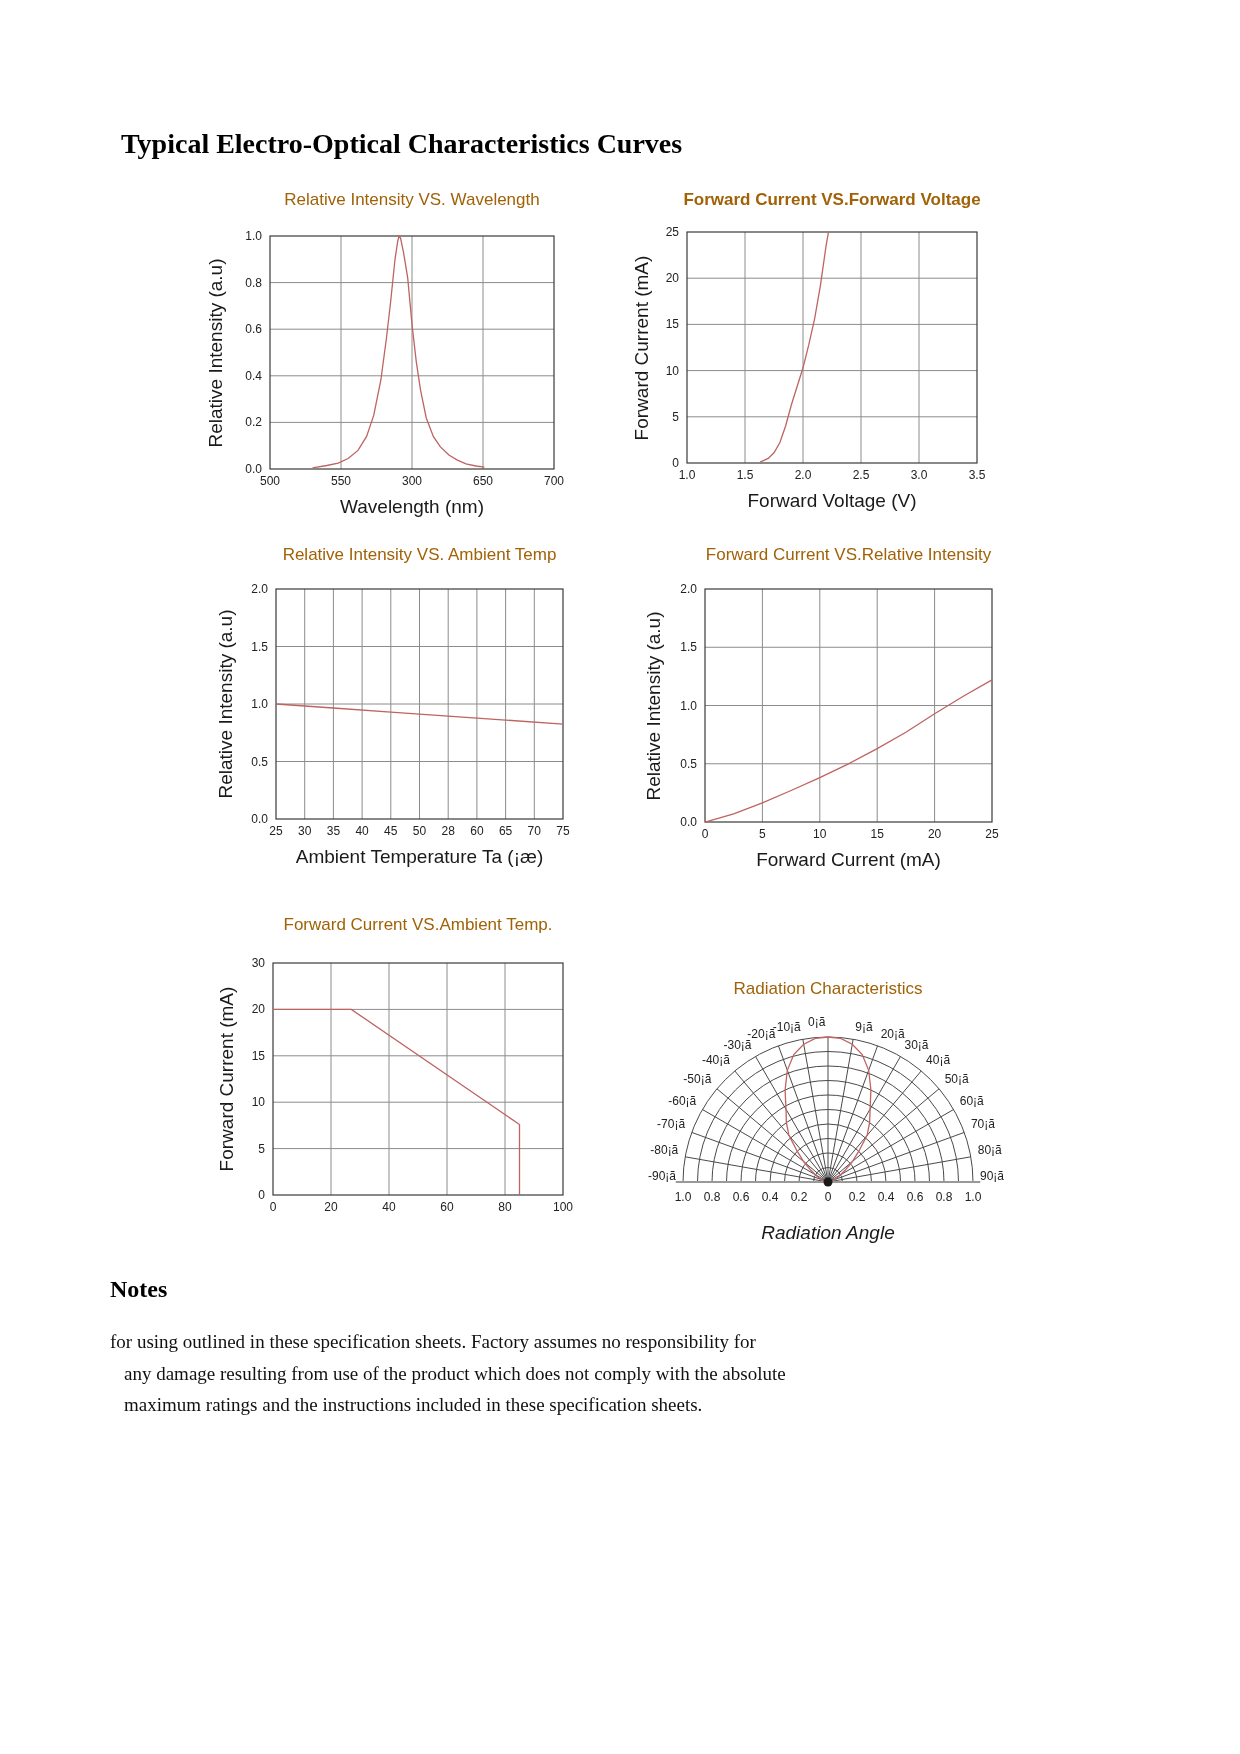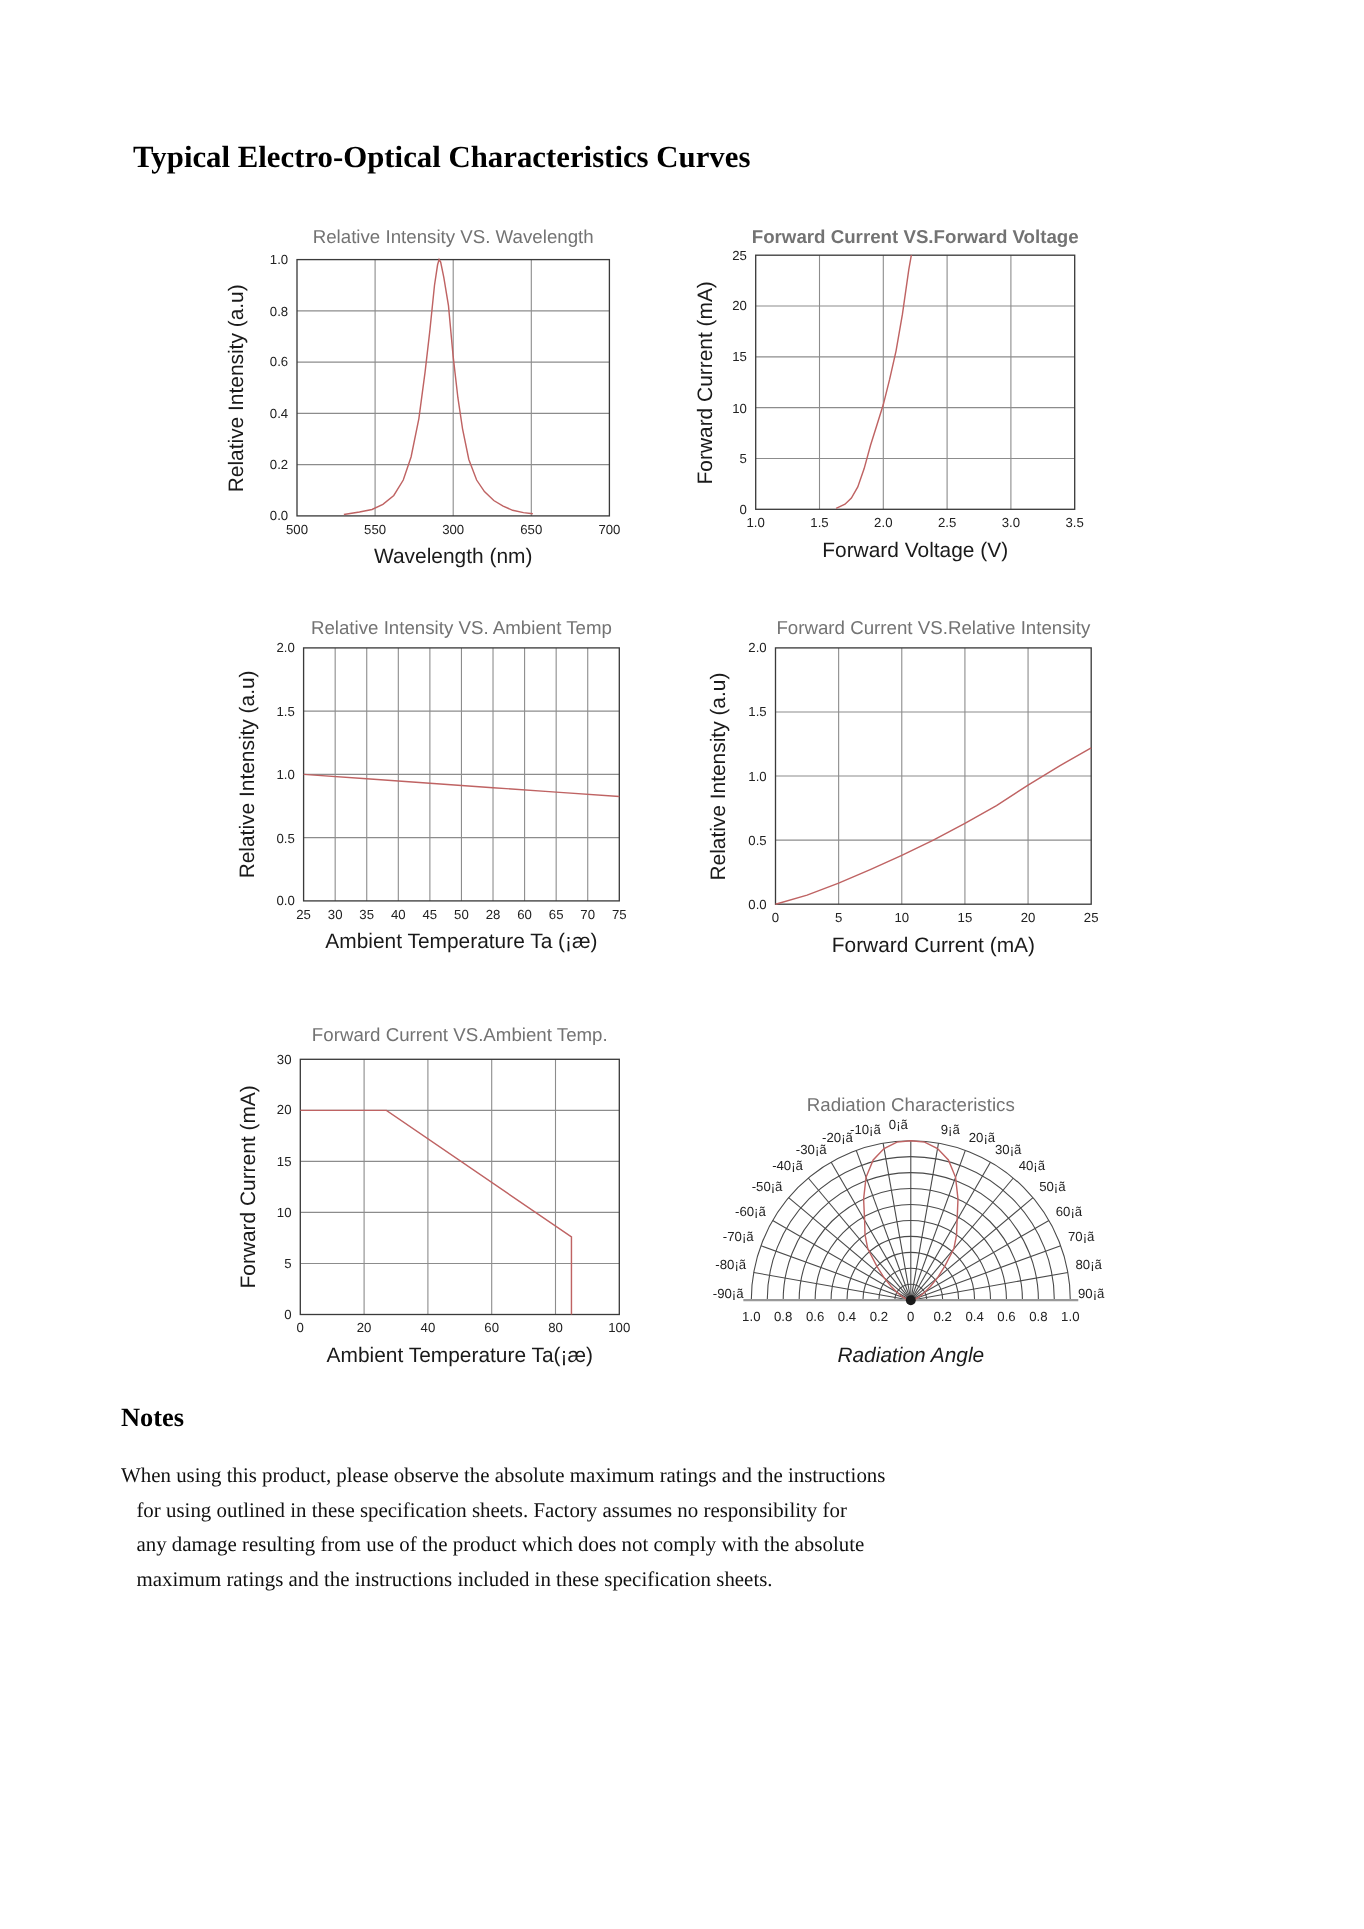--- a/index.html
+++ b/index.html
@@ -8,21 +8,21 @@
     font-family:"Liberation Sans","DejaVu Sans",sans-serif;overflow:hidden;
   }
   .page-title{
     position:absolute;left:121px;top:128px;
     font:bold 28px "Liberation Serif","DejaVu Serif",serif;color:#000;
     letter-spacing:0px;white-space:nowrap;
   }
   .chart{position:absolute;}
   .c-title{
     position:absolute;text-align:center;
-    font:17px "Liberation Sans",sans-serif;color:#737373;white-space:nowrap;margin-top:16px;
+    font:17px "Liberation Sans",sans-serif;color:#a16207;white-space:nowrap;
   }
   .c-ylabel{
     position:absolute;transform:translate(-50%,-50%) rotate(-90deg);
     white-space:nowrap;font:19px "Liberation Sans",sans-serif;color:#1a1a1a;
   }
   .c-xlabel{
     position:absolute;text-align:center;
     font:19px "Liberation Sans",sans-serif;color:#1a1a1a;white-space:nowrap;
   }
   .c-xtick{position:absolute;width:56px;text-align:center;font:12px "Liberation Sans",sans-serif;color:#222;}
@@ -199,21 +199,20 @@
     <div class="c-xtick" style="left: 211px; top: 285px;">40</div>
     <div class="c-xtick" style="left: 269px; top: 285px;">60</div>
     <div class="c-xtick" style="left: 327px; top: 285px;">80</div>
     <div class="c-xtick" style="left: 385px; top: 285px;">100</div>
     <div class="c-ytick" style="left: 71px; top: 273px;">0</div>
     <div class="c-ytick" style="left: 71px; top: 226.6px;">5</div>
     <div class="c-ytick" style="left: 71px; top: 180.2px;">10</div>
     <div class="c-ytick" style="left: 71px; top: 133.8px;">15</div>
     <div class="c-ytick" style="left: 71px; top: 87.4px;">20</div>
     <div class="c-ytick" style="left: 71px; top: 41px;">30</div>
-    <div class="c-xlabel" style="left: 53px; top: 307px; width: 430px;">Ambient Temperature Ta(¡æ)</div>
   </div>
 
 <div class="chart" style="left:600px;top:975px;width:480px;height:290px">
     <div class="c-title" style="left: 58px; top: 4px; width: 340px; text-align: center;">Radiation Characteristics</div>
     <svg width="480" height="290" style="position: absolute; left: 0px; top: 0px;">
       <g stroke="#4a4a4a" stroke-width="1" fill="none">
         <path d="M 213.5 207 A 14.5 14.5 0 0 1 242.5 207"></path>
         <path d="M 199 207 A 29 29 0 0 1 257 207"></path>
         <path d="M 184.5 207 A 43.5 43.5 0 0 1 271.5 207"></path>
         <path d="M 170 207 A 58 58 0 0 1 286 207"></path>
@@ -275,17 +274,16 @@
     <div class="c-rtick" style="left: 242px; top: 215px; width: 30px; text-align: center;">0.2</div>
     <div class="c-rtick" style="left: 271px; top: 215px; width: 30px; text-align: center;">0.4</div>
     <div class="c-rtick" style="left: 300px; top: 215px; width: 30px; text-align: center;">0.6</div>
     <div class="c-rtick" style="left: 329px; top: 215px; width: 30px; text-align: center;">0.8</div>
     <div class="c-rtick" style="left: 358px; top: 215px; width: 30px; text-align: center;">1.0</div>
     <div class="c-xlabel" style="left: 58px; top: 247px; width: 340px; font-style: italic;">Radiation Angle</div>
   </div>
 
 <div class="notes-h">Notes</div>
 <div class="notes-body">
-  <div class="notes-line">When using this product, please observe the absolute maximum ratings and the instructions</div>
   <div class="notes-line">for using outlined in these specification sheets. Factory assumes no responsibility for</div>
   <div class="notes-line">any damage resulting from use of the product which does not comply with the absolute</div>
   <div class="notes-line">maximum ratings and the instructions included in these specification sheets.</div>
 </div>
 
 </body></html>

